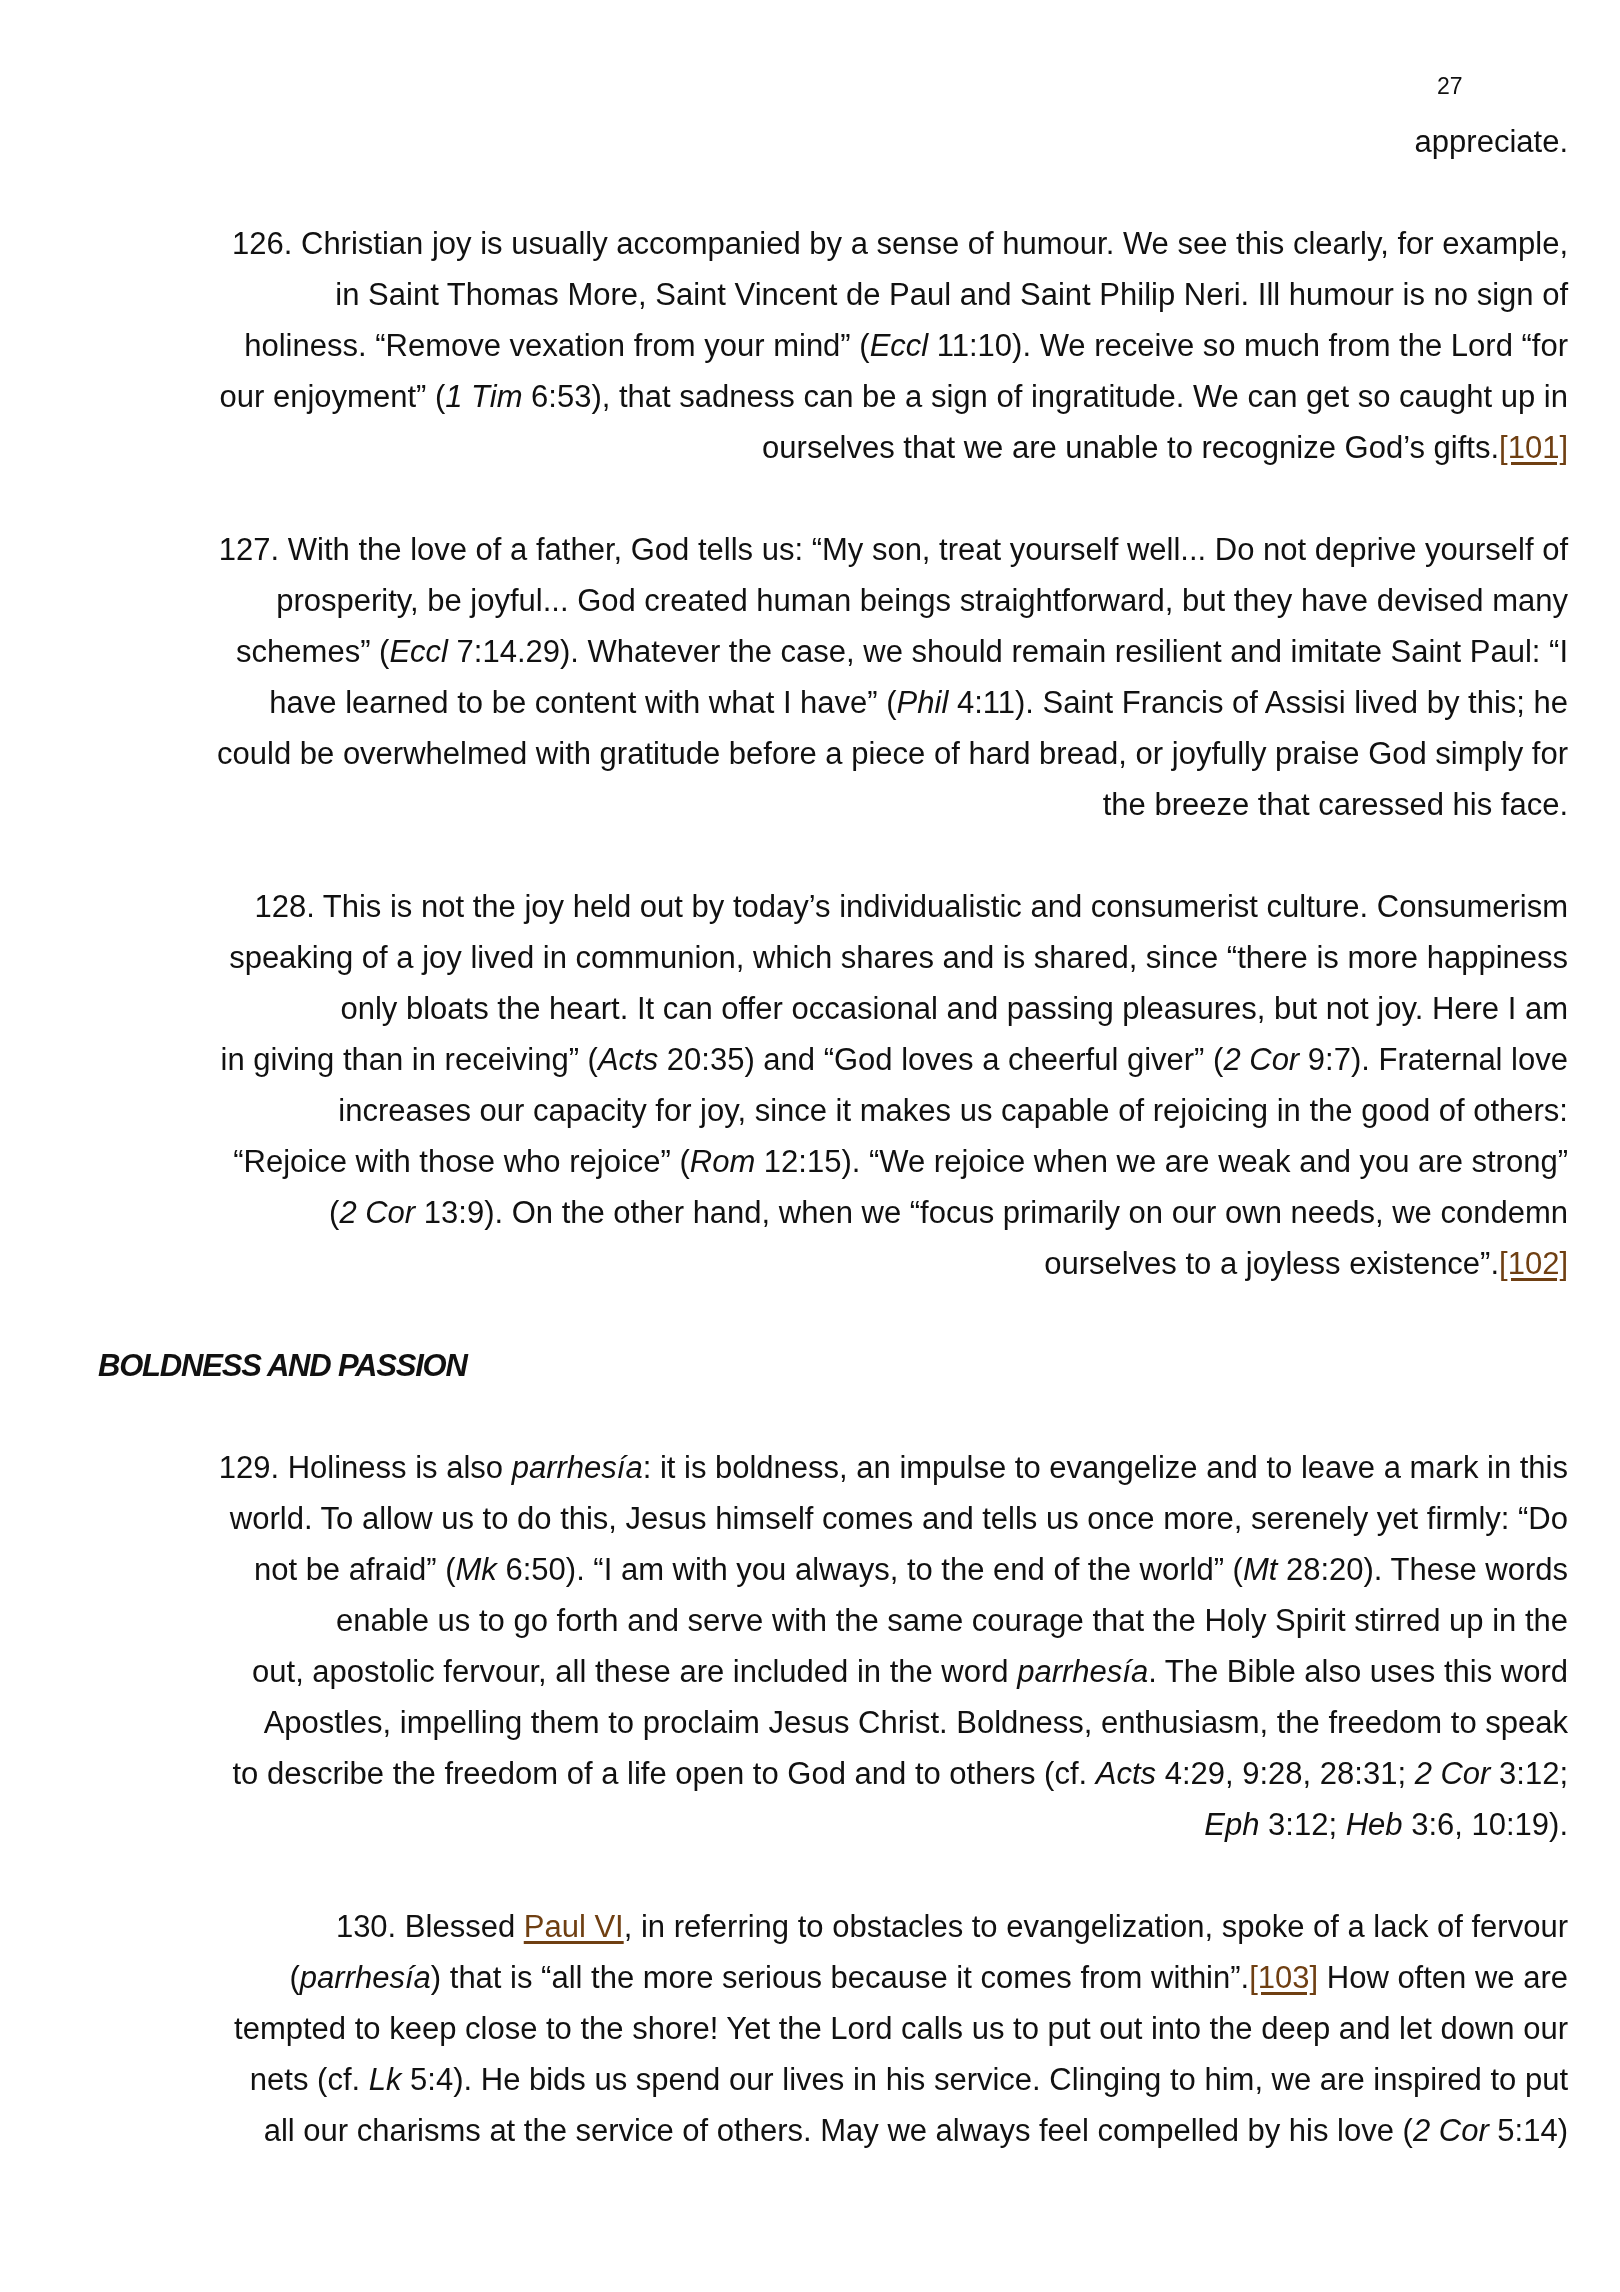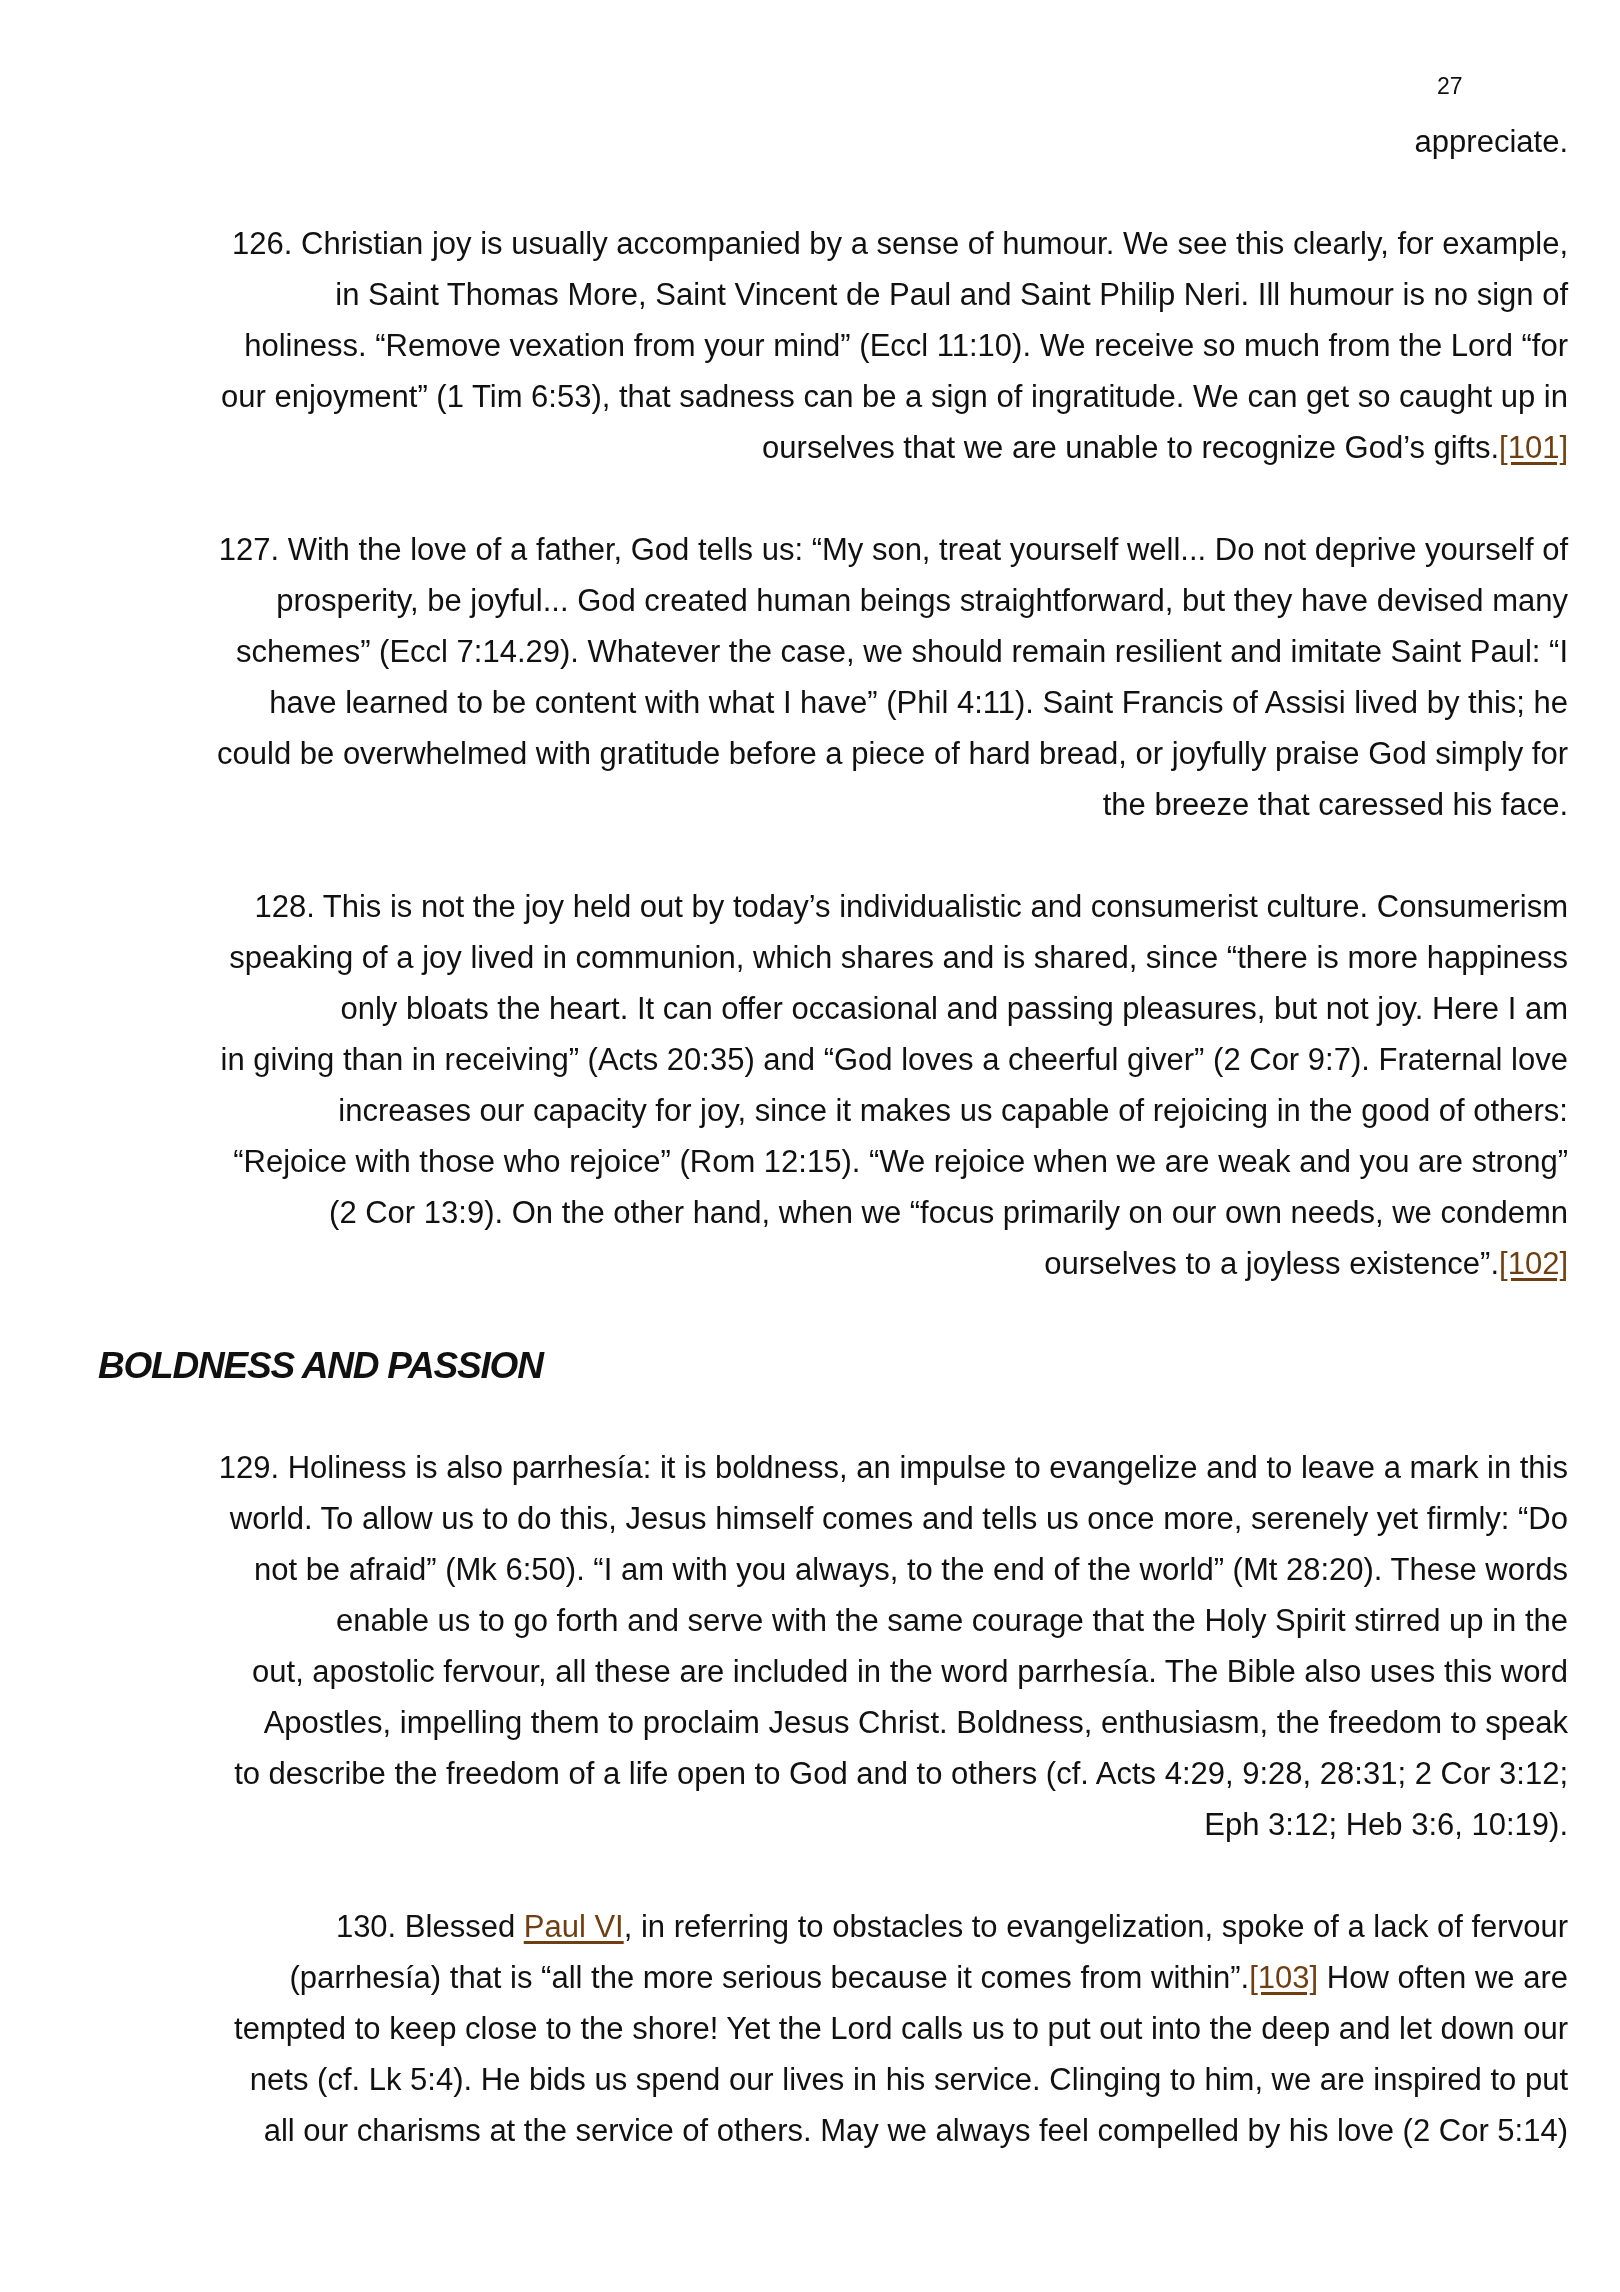--- a/index.html
+++ b/index.html
@@ -2,23 +2,23 @@
 <html><head>
 <meta charset="utf-8">
 <style>
   html, body { margin: 0; padding: 0; background: #ffffff; }
   body { width: 1620px; height: 2293px; position: relative; overflow: hidden;
          font-family: "Liberation Sans", sans-serif; color: #111111; }
   .page-number { position: absolute; top: 67px; left: 1437px; font-size: 23px; line-height: 39px; }
   .content { position: absolute; left: 98px; top: 116px; width: 1470px; }
   .line { font-size: 31px; line-height: 51px; height: 51px; white-space: pre; }
   .para { margin: 0 0 51px 0; text-align: right; }
-  .heading { font-size: 37px; line-height: 51px; height: 51px; font-weight: bold; font-style: italic;
+  .heading { font-size: 31px; line-height: 51px; height: 51px; font-weight: bold; font-style: italic;
              letter-spacing: -1.2px; margin: 0 0 51px 0; }
-  .it { }
+  .it { font-style: italic; }
   a.link { color: #6f3f12; text-underline-offset: 3.9px; }
 </style>
 </head>
 <body>
 
 <div class="page-number">27</div>
 <div class="content" id="content">
     <div class="para">
       <div class="line"><span>appreciate.</span></div>
     </div>

